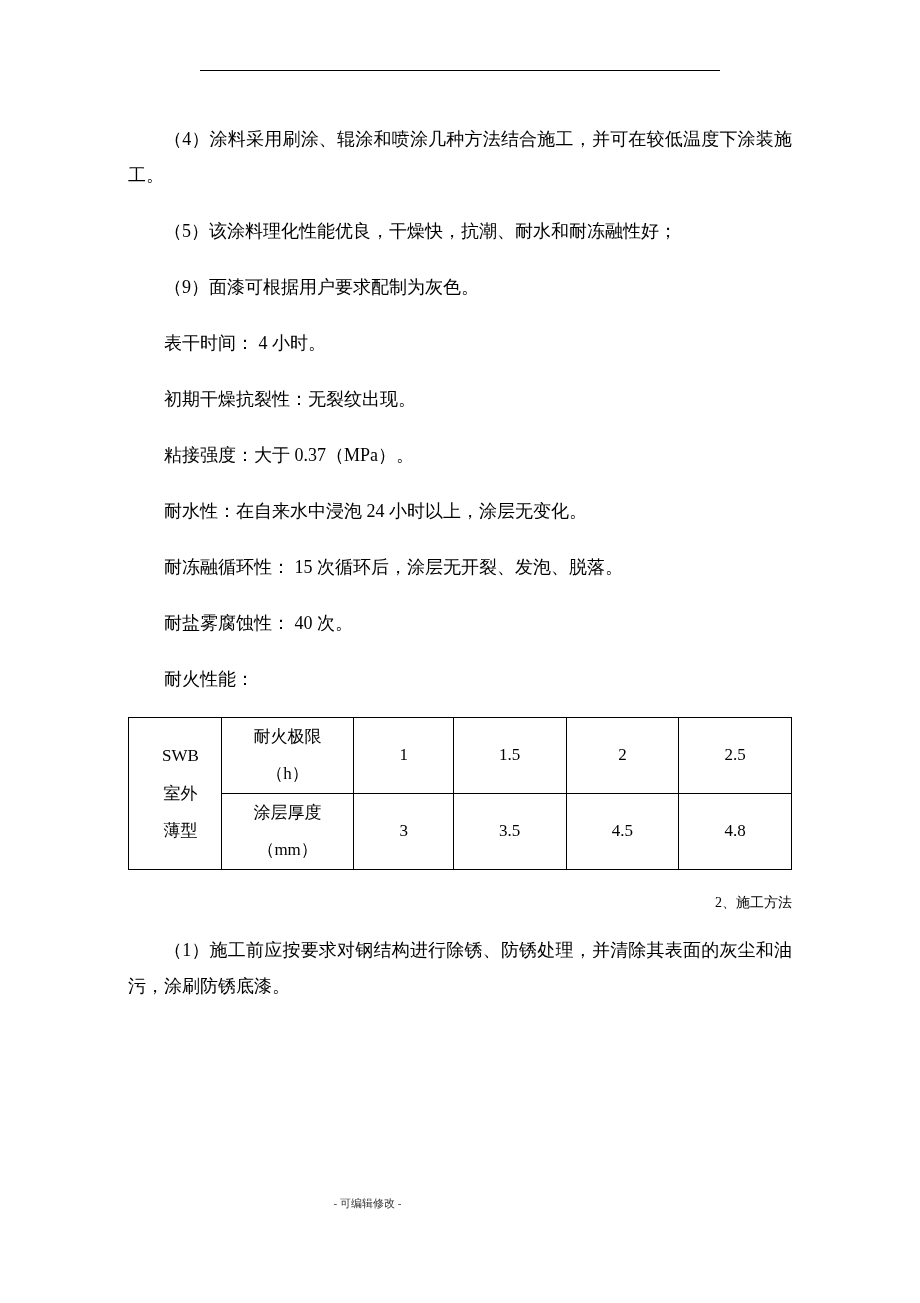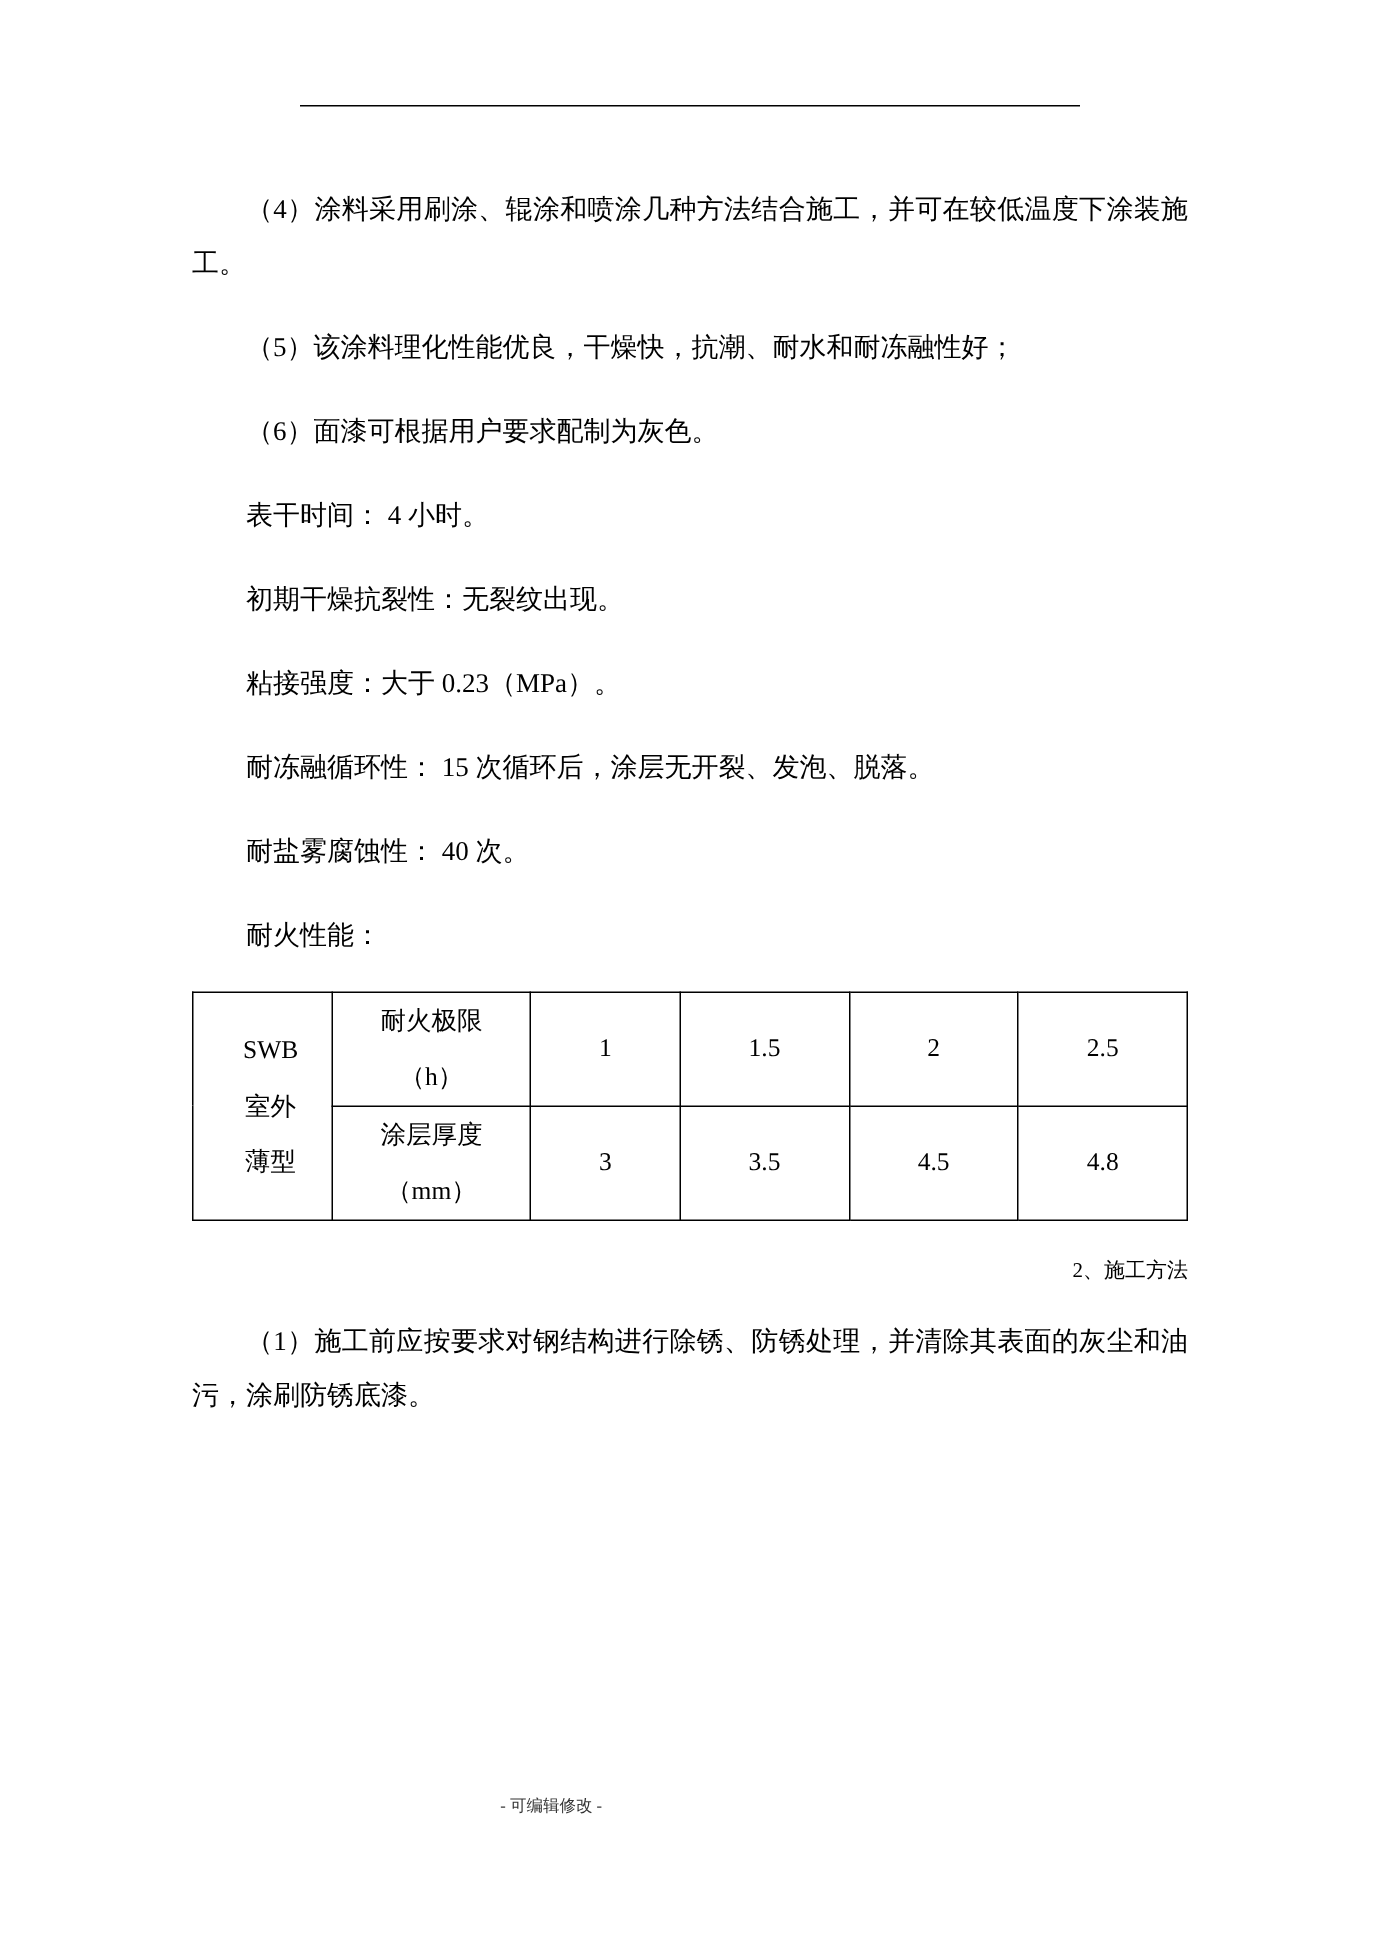--- a/index.html
+++ b/index.html
@@ -72,24 +72,25 @@
     }
   </style>
 </head>
 <body>
 
 <div class="page">
   <div class="header-line"></div>
 
   <p class="paragraph indent">（4）涂料采用刷涂、辊涂和喷涂几种方法结合施工，并可在较低温度下涂装施工。</p>
   <p class="paragraph indent">（5）该涂料理化性能优良，干燥快，抗潮、耐水和耐冻融性好；</p>
-  <p class="paragraph indent">（6）面漆可根据用户要求配制为灰色。</p>
+  <p class="paragraph indent">（9）面漆可根据用户要求配制为灰色。</p>
   <p class="paragraph indent">表干时间：  4 小时。</p>
   <p class="paragraph indent">初期干燥抗裂性：无裂纹出现。</p>
-  <p class="paragraph indent">粘接强度：大于  0.23（MPa）。</p>
+  <p class="paragraph indent">粘接强度：大于  0.37（MPa）。</p>
+  <p class="paragraph indent">耐水性：在自来水中浸泡  24 小时以上，涂层无变化。</p>
   <p class="paragraph indent">耐冻融循环性：  15 次循环后，涂层无开裂、发泡、脱落。</p>
   <p class="paragraph indent">耐盐雾腐蚀性：  40 次。</p>
   <p class="paragraph indent">耐火性能：</p>
 
   <div class="table-wrap">
     <table>
       <tbody>
           <tr>
         <td class="rowlabel" rowspan="2" style="width:14%;padding-left:11px;">
           <div>SWB</div>

